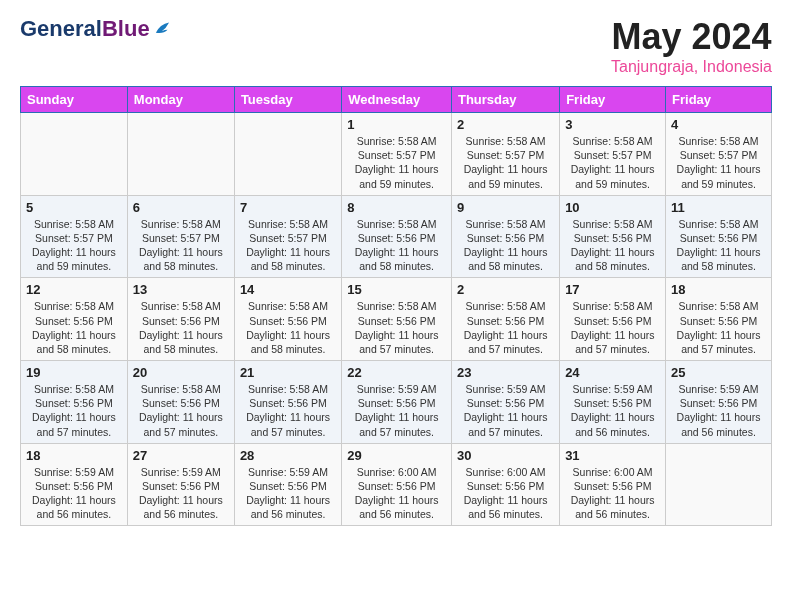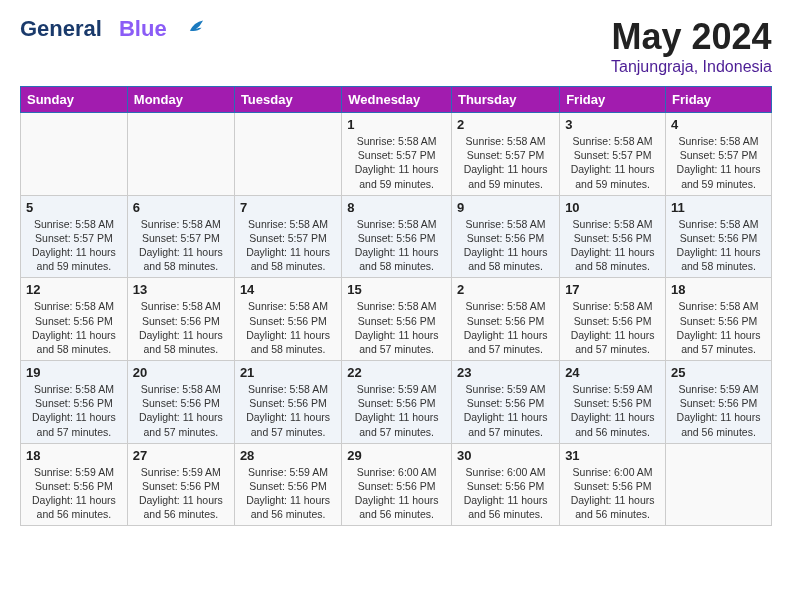--- a/index.html
+++ b/index.html
@@ -27,29 +27,29 @@
     .title-block {
       text-align: center;
     }
     .month-title {
       font-size: 36px;
       font-weight: bold;
       color: #222;
     }
     .location {
       font-size: 16px;
-      color: #4c1d95;
+      color: #ec4899;
     }
     table {
       width: 100%;
       border-collapse: collapse;
       font-size: 11px;
     }
     thead tr th {
-      background-color: #a21caf;
+      background-color: #d946ef;
       color: #fff;
       text-align: left;
       padding: 5px 6px;
       font-size: 13px;
       font-weight: bold;
       border: 1px solid #2a6db5;
     }
     tbody tr td {
       border: 1px solid #ccc;
       vertical-align: top;
@@ -80,23 +80,23 @@
     .empty-cell {
       background: #f9f9f9 !important;
     }
   </style>
 </head>
 <body>
 
 <div class="container">
   <div class="header">
     <div class="logo">
-      <div style="display:flex;align-items:flex-start;gap:17px;">
+      <div style="display:flex;align-items:center;gap:0;">
         <span style="font-size:22px;font-weight:bold;color:#1a3a6b;">General</span>
-        <span style="font-size:22px;font-weight:bold;color:#8b5cf6;">Blue</span>
+        <span style="font-size:22px;font-weight:bold;color:#701a75;">Blue</span>
 
         <svg width="22" height="22" viewBox="0 0 30 30" fill="none" xmlns="http://www.w3.org/2000/svg">
           <path d="M8 20 Q14 8 26 6 Q22 14 16 18 Q20 16 24 16 Q18 22 8 20Z" fill="#1a7abf"></path>
         </svg>
       </div>
     </div>
     <div class="title-block">
       <div class="month-title">May 2024</div>
       <div class="location">Tanjungraja, Indonesia</div>
     </div>

